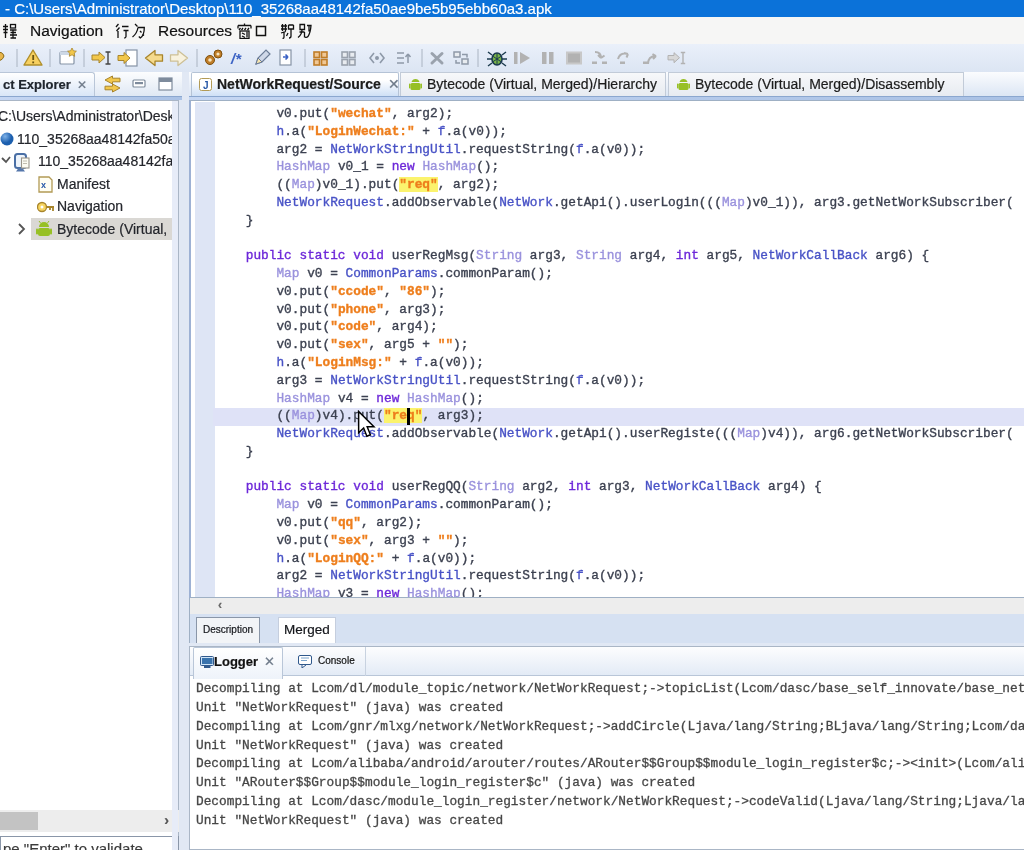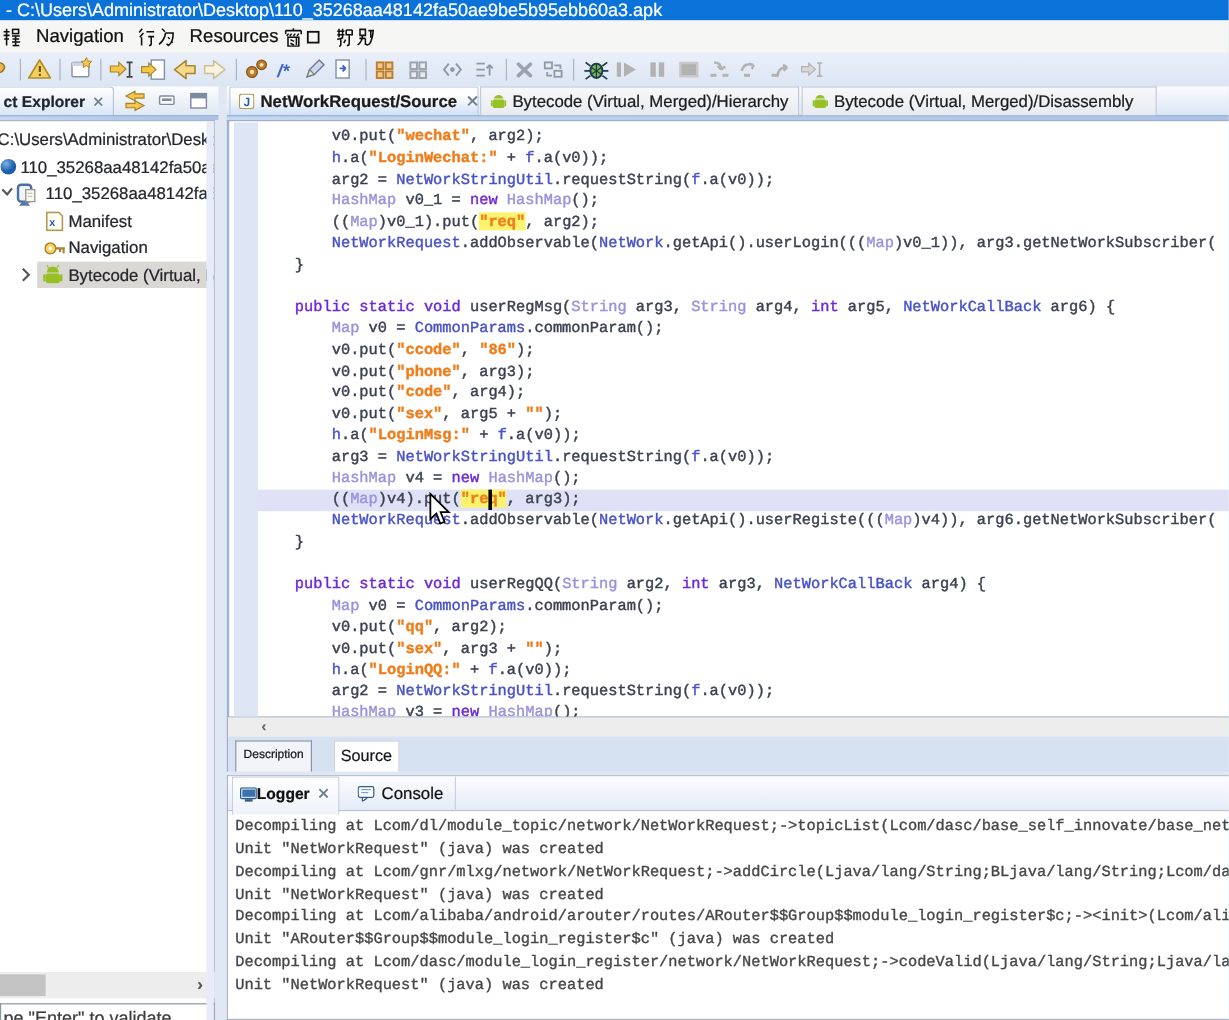--- a/index.html
+++ b/index.html
@@ -50,21 +50,21 @@
 #hscroll { position:absolute; left:0; top:526px; width:835px; height:16px; background:#ededed; border-left:1px solid #9fb0c4; }
 #hscroll .la { position:absolute; left:28px; top:0px; color:#666; font-size:12px; font-weight:bold; }
 #btabs { position:absolute; left:0; top:542px; width:835px; height:29px; background:#d6e1f2; border-left:1px solid #9fb0c4; }
 #btab1 { position:absolute; left:6px; top:3px; height:26px; background:#f2f4f7; border:1px solid #8a96a8; border-bottom:0; font-size:10px; line-height:24px; padding:0 6px; color:#15171c; }
 #btab2 { position:absolute; left:88px; top:3px; height:26px; background:#ffffff; border:1px solid #c5cede; border-bottom:0; font-size:13.5px; line-height:24px; padding:0 5px; color:#15171c; }
 
 #logger { position:absolute; left:189px; top:646px; width:835px; height:204px; background:#fff; border:1px solid #aab6c6; border-right:0; }
 .ltabbar { position:absolute; left:0; top:0; width:834px; height:29px; background:linear-gradient(#fdfdfe,#e3ebf6); border-bottom:1px solid #b9c6d8; }
 #logtab1 { position:absolute; left:3px; top:0; height:32px; background:linear-gradient(#ffffff,#eef3fa); border:1px solid #b9c6d8; border-bottom:0; border-radius:2px 2px 0 0; font-size:13px; font-weight:bold; line-height:28px; padding:0 7px 0 20px; color:#111; }
 #logtab1 .x { font-weight:normal; color:#6f7b8a; margin-left:6px; }
-#logtab2 { position:absolute; left:100px; top:0; height:29px; font-size:14px; line-height:28px; padding:0 10px 0 28px; color:#111; border-right:1px solid #c8d2e0; }
+#logtab2 { position:absolute; left:100px; top:0; height:29px; font-size:10px; line-height:28px; padding:0 10px 0 28px; color:#111; border-right:1px solid #c8d2e0; }
 #logcontent { position:absolute; left:6px; top:33px; width:828px; height:172px; font:12.8px/18.86px "Liberation Mono", monospace; color:#474747; white-space:pre; overflow:hidden; -webkit-text-stroke:0.3px; }
 #mcursor { position:absolute; left:356px; top:410px; }
 </style>
 </head>
 <body>
 <div id="titlebar">- C:\Users\Administrator\Desktop\110_35268aa48142fa50ae9be5b95ebb60a3.apk</div>
 <div id="menubar">
   <svg style="left:2px" width="15" height="16" stroke="#111" stroke-width="1.3" fill="none">
       <path d="M1 3.5 h5 M3.5 1 v5.5 M1 6.5 h5 M1.5 9.5 h4 M3.5 6.5 v8.5"></path>
       <rect x="8.5" y="1.5" width="5" height="3.5"></rect>
@@ -316,21 +316,21 @@
         v0.put(<span class="s">"sex"</span>, arg3 + <span class="s">""</span>);
         <span class="t">h</span>.a(<span class="s">"LoginQQ:"</span> + <span class="t">f</span>.a(v0));
         arg2 = <span class="t">NetWorkStringUtil</span>.requestString(<span class="t">f</span>.a(v0));
         <span class="j">HashMap</span> v3 = <span class="k">new</span> <span class="j">HashMap</span>();</div>
   </div>
   <div id="hscroll">
       <span class="la">‹</span>
     </div>
   <div id="btabs">
       <div id="btab1">Description</div>
-      <div id="btab2">Source</div>
+      <div id="btab2">Merged</div>
     </div>
 </div>
 
 <div id="logger">
   <div class="ltabbar"></div>
   <div id="logtab1"><svg width="15" height="13" style="position:absolute;left:6px;top:8px">
         <rect x="0.5" y="0.5" width="13" height="9" rx="1" fill="#cfe4f7" stroke="#30598c"></rect>
         <rect x="2" y="2" width="10.5" height="6" fill="#3973ad"></rect>
         <rect x="4" y="10" width="6.5" height="2" fill="#30598c"></rect>
       </svg>Logger<span class="x">✕</span></div>

